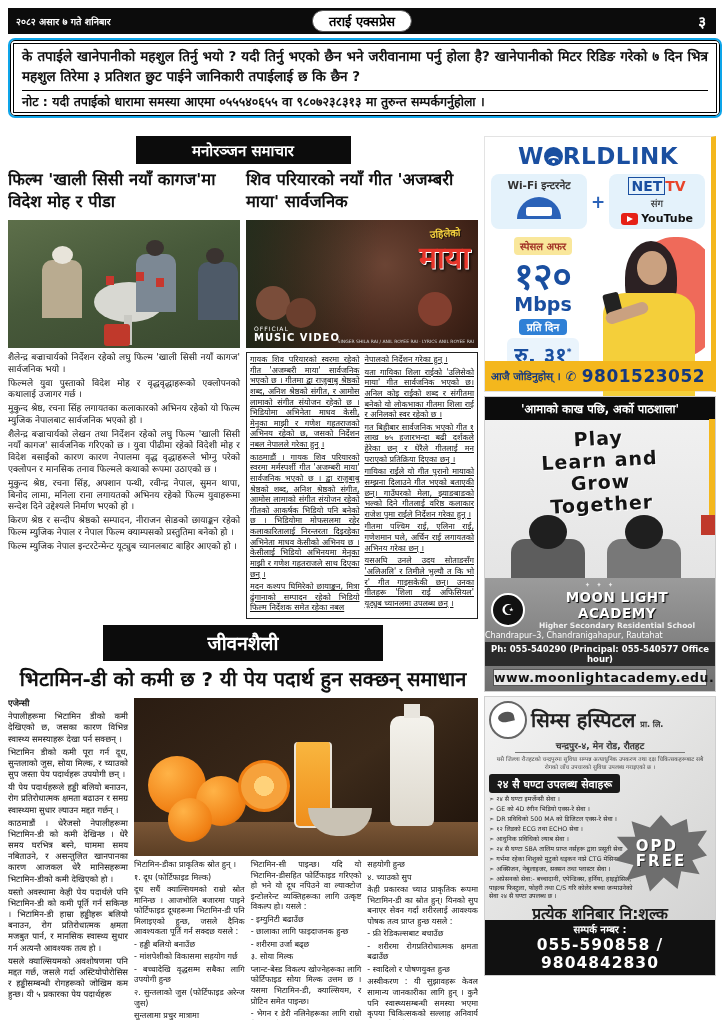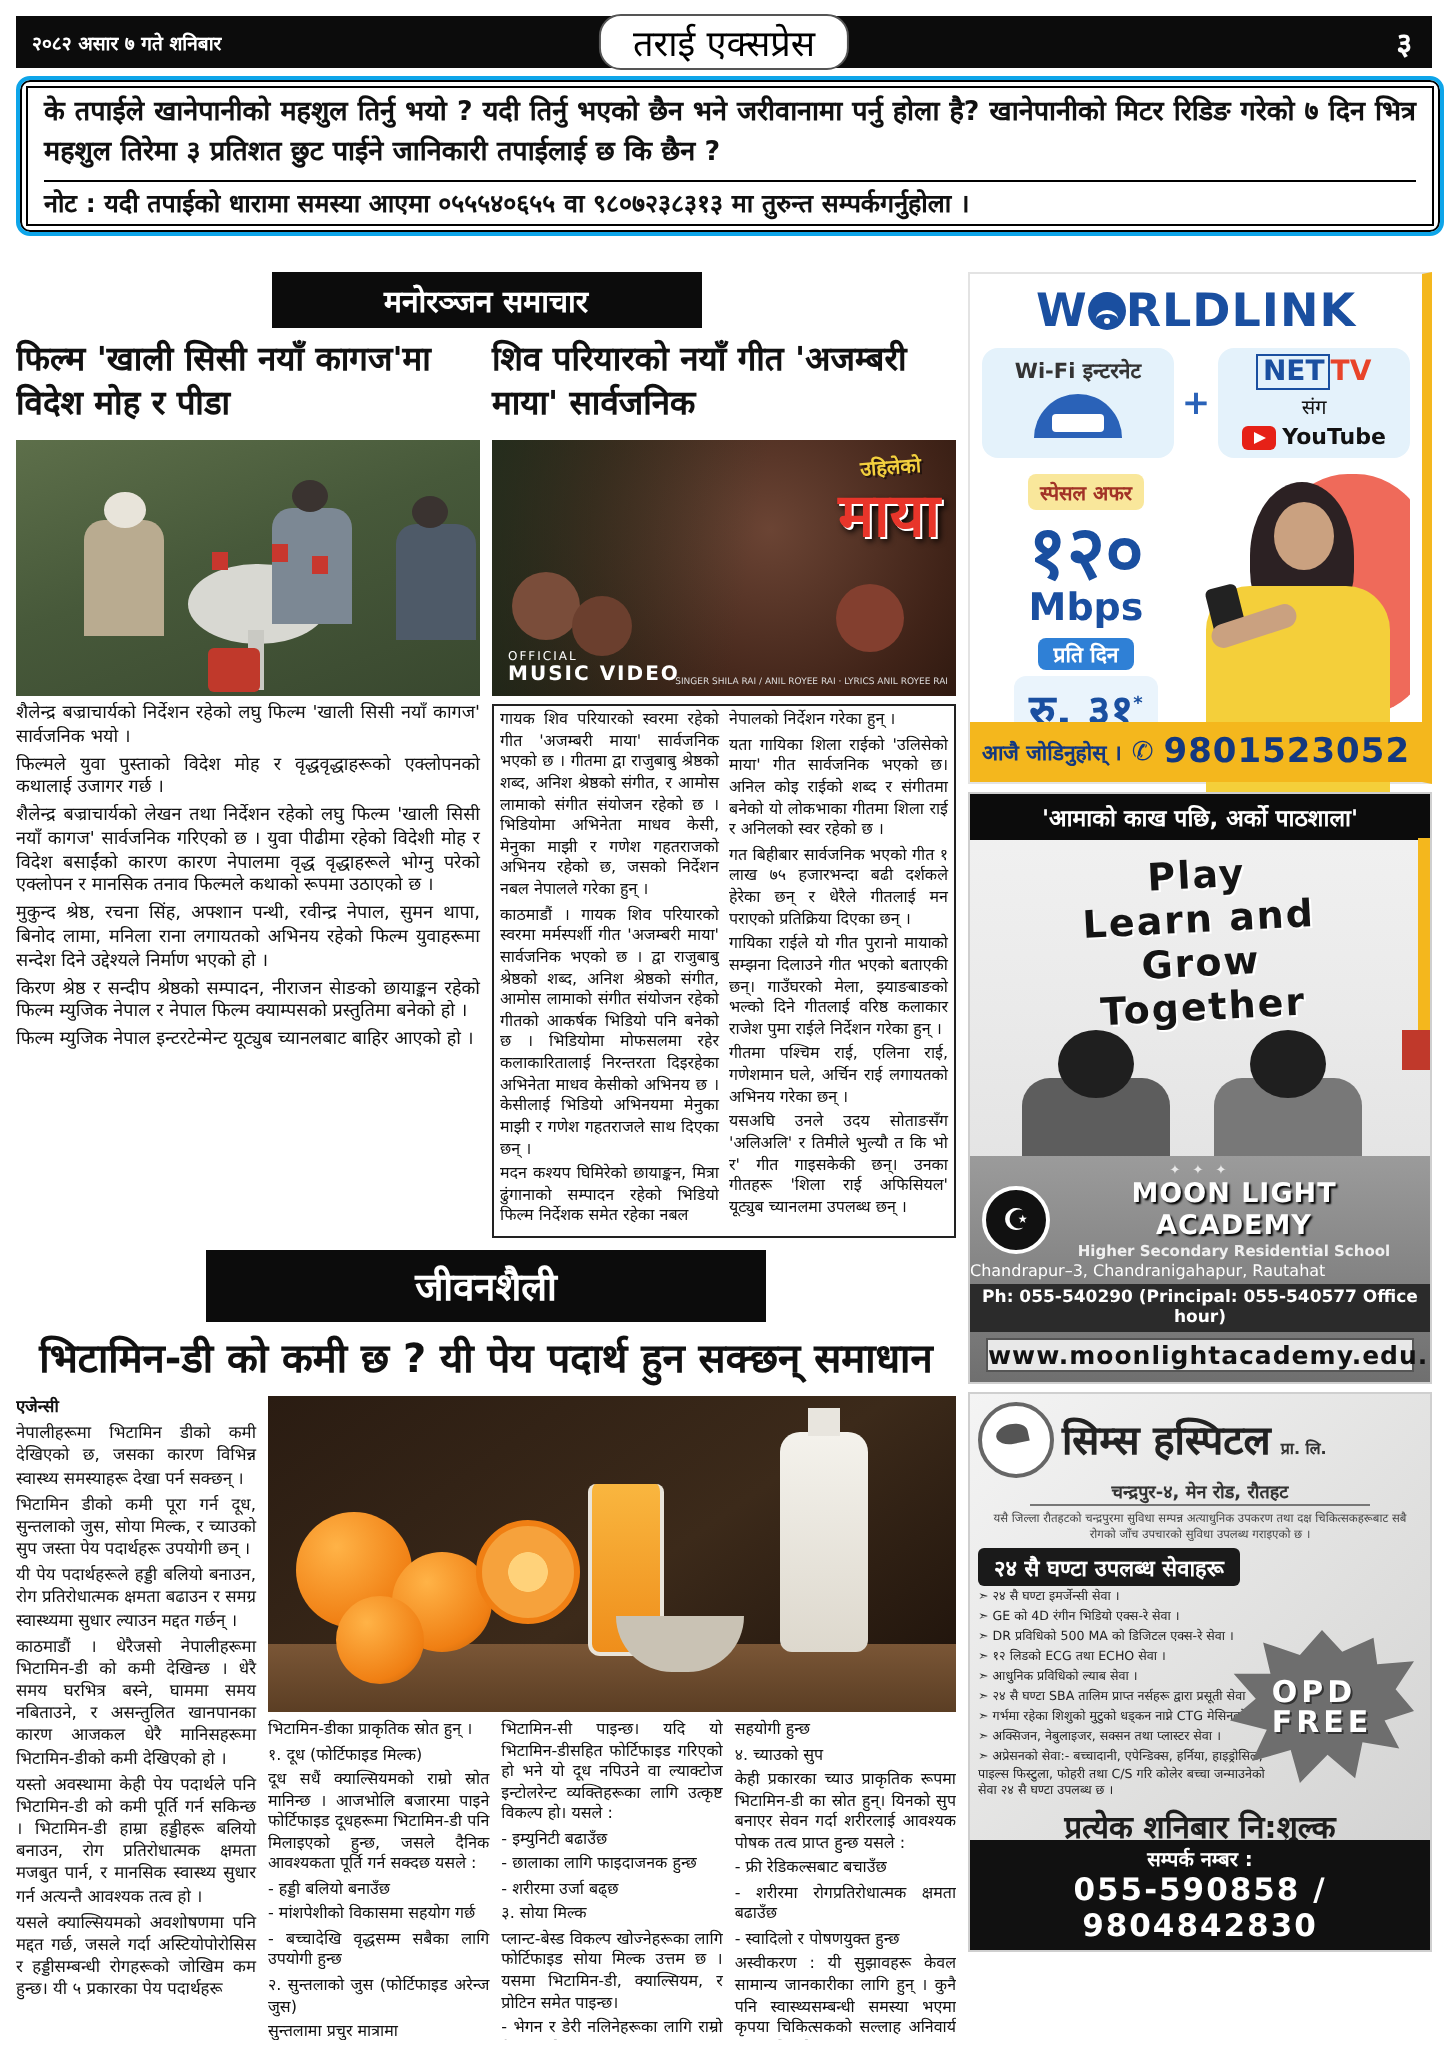--- a/index.html
+++ b/index.html
@@ -3,42 +3,42 @@
 <meta charset="utf-8">
 <style>
   html,body{margin:0;padding:0;background:#e9e9e9;}
   .page{position:relative;width:724px;height:1024px;background:#fff;margin:0 auto;
         font-family:"DejaVu Sans","Liberation Sans",sans-serif;color:#111;overflow:hidden;}
   
   .hdr{position:absolute;top:8px;left:8px;width:708px;height:26px;background:#0c0c0c;color:#fff;
        display:flex;align-items:center;}
   .hdr-date{font-size:9.5px;font-weight:bold;padding-left:8px;flex:1;}
   .hdr-pill{position:absolute;left:50%;transform:translateX(-50%);background:#fff;color:#000;
-       border:1.5px solid #555;border-radius:11px;padding:1px 16px;font-size:18px;font-weight:normal;}
+       border:1.5px solid #555;border-radius:11px;padding:1px 16px;font-size:13px;font-weight:bold;}
   .hdr-page{font-size:15px;font-weight:bold;padding-right:10px;}
   
   .notice{position:absolute;top:38px;left:8px;width:704px;border:2px solid #0ea5e9;border-radius:7px;
        box-shadow:0 0 0 1px #000 inset;padding:3px;background:#fff;}
   .notice-in{border:1px solid #000;padding:2px 8px 0 8px;}
   .notice-q{font-size:13.5px;font-weight:bold;line-height:1.5;text-align:justify;}
   .notice-note{font-size:12.5px;font-weight:bold;border-top:1.5px solid #000;margin-top:3px;padding:2px 0;}
   
   .main{position:absolute;top:136px;left:8px;width:708px;height:884px;display:flex;gap:6px;}
   .leftcol{width:470px;height:884px;overflow:hidden;}
   .rightcol{width:232px;display:flex;flex-direction:column;gap:4px;}
   .secbar{background:#0c0c0c;color:#fff;text-align:center;font-size:15px;font-weight:bold;
         padding:4px 0;width:215px;margin:0 auto 5px auto;}
   .ent-row{display:flex;gap:6px;}
   .ent-col{width:232px;}
   .headline{font-size:16.5px;font-weight:bold;line-height:1.32;min-height:48px;}
   .photo{width:100%;height:128px;position:relative;overflow:hidden;margin:3px 0 4px 0;background:#444;}
   .body-txt{font-size:9px;line-height:1.31;text-align:justify;}
   .body-txt p{margin:0 0 2px 0;}
   .two-col{display:flex;gap:5px;border:1px solid #222;padding:2px 3px;}
-  .two-col .c{width:111px;font-size:8px;line-height:1.33;text-align:justify;}
+  .two-col .c{width:111px;font-size:8px;line-height:1.33;text-align:justify;text-decoration:underline;}
   .two-col p{margin:0 0 2px 0;}
   
   .still{background:linear-gradient(160deg,#5d6f4a 0%,#47593a 45%,#39482f 100%);}
   .still .tbl{position:absolute;left:86px;top:62px;width:70px;height:40px;background:#d8d8d2;border-radius:50%;}
   .still .leg{position:absolute;left:116px;top:95px;width:8px;height:30px;background:#c9c9c3;}
   .still .fig{position:absolute;width:40px;height:58px;border-radius:10px 10px 0 0;}
   .still .f1{left:34px;top:40px;background:#b9ab90;}
   .still .h1{position:absolute;left:44px;top:26px;width:21px;height:18px;border-radius:50%;background:#e8e4da;}
   .still .f2{left:128px;top:34px;background:#7c8894;}
   .still .h2{position:absolute;left:138px;top:20px;width:18px;height:16px;border-radius:50%;background:#3a3330;}
@@ -224,20 +224,21 @@
             <div class="fig f3"></div>
               <div class="h3"></div>
             <div class="cup" style="left:98px;top:56px;"></div>
             <div class="cup" style="left:128px;top:52px;"></div>
             <div class="cup" style="left:148px;top:58px;"></div>
             <div class="bag"></div>
           </div>
           <div class="body-txt">
               <p>शैलेन्द्र बज्राचार्यको निर्देशन रहेको लघु फिल्म 'खाली सिसी नयाँ कागज' सार्वजनिक भयो ।</p>
               <p>फिल्मले युवा पुस्ताको विदेश मोह र वृद्धवृद्धाहरूको एक्लोपनको कथालाई उजागर गर्छ ।</p>
+              <p>मुकुन्द श्रेष्ठ, रचना सिंह लगायतका कलाकारको अभिनय रहेको यो फिल्म म्युजिक नेपालबाट सार्वजनिक भएको हो ।</p>
               <p>शैलेन्द्र बज्राचार्यको लेखन तथा निर्देशन रहेको लघु फिल्म 'खाली सिसी नयाँ कागज' सार्वजनिक गरिएको छ । युवा पीढीमा रहेको विदेशी मोह र विदेश बसाईंको कारण कारण नेपालमा वृद्ध वृद्धाहरूले भोग्नु परेको एक्लोपन र मानसिक तनाव फिल्मले कथाको रूपमा उठाएको छ ।</p>
               <p>मुकुन्द श्रेष्ठ, रचना सिंह, अफ्शान पन्थी, रवीन्द्र नेपाल, सुमन थापा, बिनोद लामा, मनिला राना लगायतको अभिनय रहेको फिल्म युवाहरूमा सन्देश दिने उद्देश्यले निर्माण भएको हो ।</p>
               <p>किरण श्रेष्ठ र सन्दीप श्रेष्ठको सम्पादन, नीराजन सेाङको छायाङ्कन रहेको फिल्म म्युजिक नेपाल र नेपाल फिल्म क्याम्पसको प्रस्तुतिमा बनेको हो ।</p>
               <p>फिल्म म्युजिक नेपाल इन्टरटेन्मेन्ट यूट्युब च्यानलबाट बाहिर आएको हो ।</p>
             </div>
         </div>
 
         <div class="ent-col">
           <div class="headline">शिव परियारको नयाँ गीत 'अजम्बरी माया' सार्वजनिक</div>
           <div class="photo poster">

